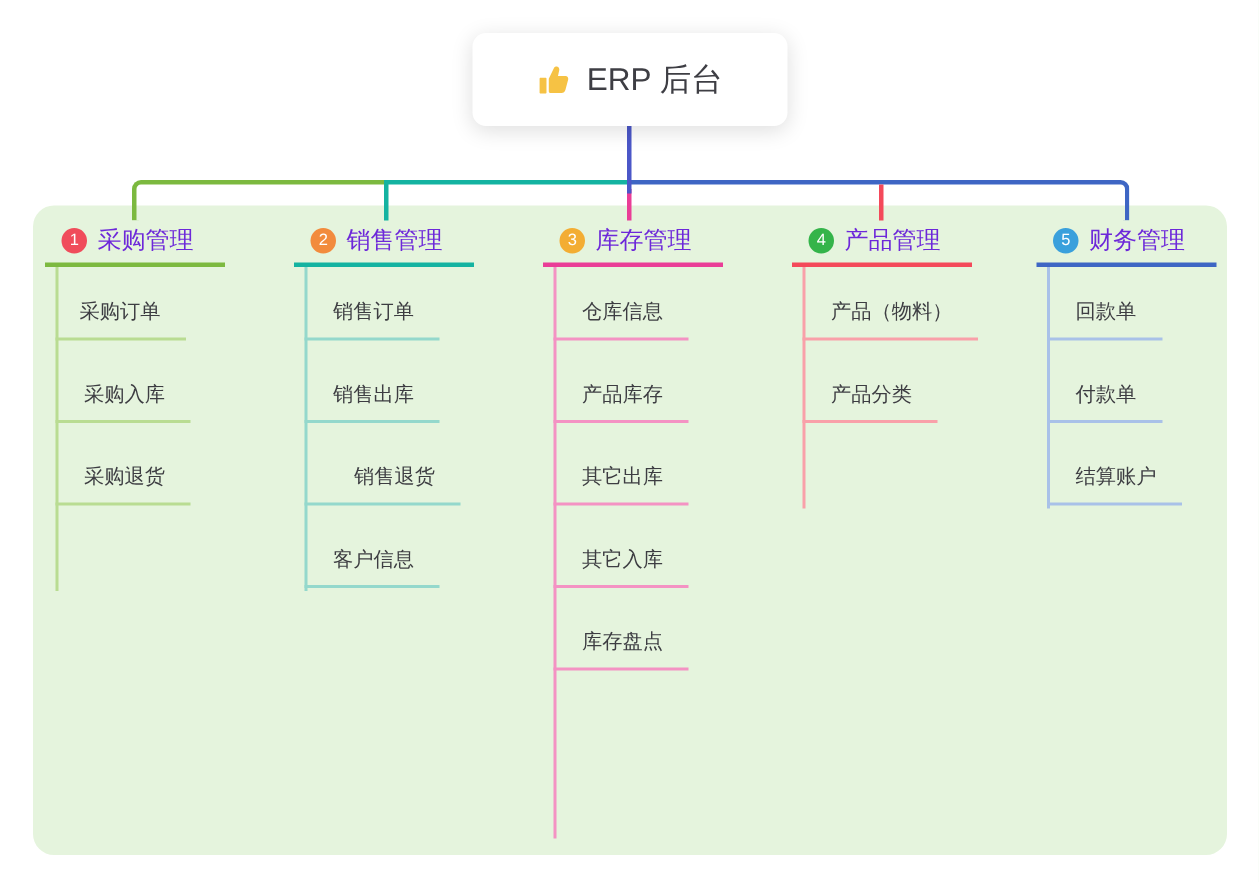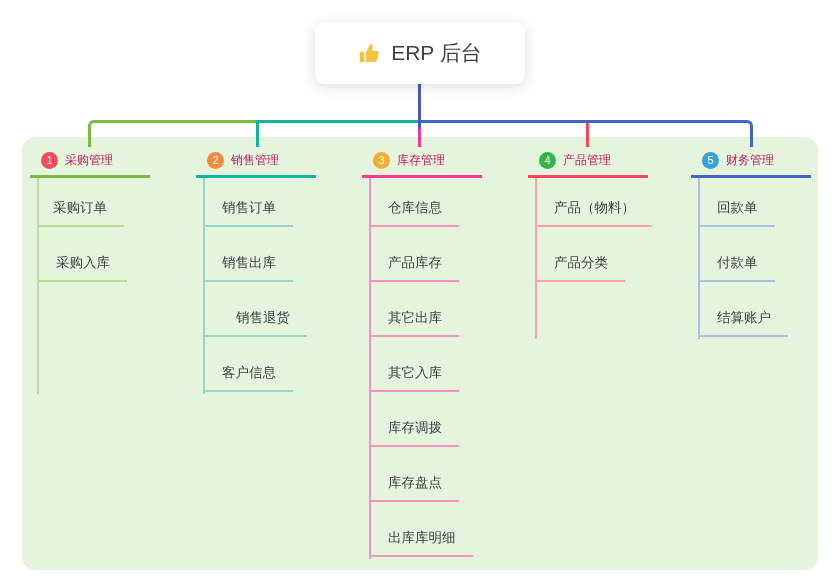--- a/index.html
+++ b/index.html
@@ -11,21 +11,21 @@
          border-radius:9px;box-shadow:0 3px 14px rgba(0,0,0,.13);display:flex;align-items:center;
          justify-content:center;gap:10px;font-size:21px;color:#3e3e44;font-weight:500;z-index:3;}
   #root-card svg{display:block;}
   .line{position:absolute;z-index:1;}
   .lshape{box-sizing:border-box;background:transparent;}
   .branch{position:absolute;top:146px;width:170px;z-index:2;}
   .branch-header{width:120px;height:32px;display:flex;align-items:center;padding-left:11px;
          box-sizing:border-box;border-bottom:3px solid #000;cursor:default;}
   .badge{width:17px;height:17px;border-radius:50%;color:#fff;font-size:11px;line-height:17px;
          display:flex;align-items:center;justify-content:center;margin-right:7px;flex:0 0 auto;}
-  .branch-label{font-size:12px;color:#be185d;white-space:nowrap;}
+  .branch-label{font-size:16px;color:#6d28d9;white-space:nowrap;}
   .vline{position:absolute;left:7px;top:32px;width:2px;}
   .kids{margin-top:-6px;}
   .kid{height:55px;display:flex;align-items:flex-end;}
   .kid-label{display:inline-block;margin-left:7px;padding:0 17px 8px 19px;border-bottom:2px solid #000;
          font-size:13.5px;color:#3d3d42;white-space:nowrap;}
 </style>
 </head>
 <body>
 
 <div id="stage">
@@ -53,20 +53,23 @@
         <span class="badge" style="background: rgb(240, 76, 91);">1</span>
         <span class="branch-label">采购管理</span>
       </div>
       <div class="vline" style="background: rgb(185, 220, 146); height: 216px;"></div>
       <div class="kids">
         <div class="kid">
           <span class="kid-label" style="border-bottom-color: rgb(185, 220, 146); padding-left: 16px;">采购订单</span>
         </div>
         <div class="kid">
           <span class="kid-label" style="border-bottom-color: rgb(185, 220, 146);">采购入库</span>
+        </div>
+        <div class="kid">
+          <span class="kid-label" style="border-bottom-color: rgb(185, 220, 146);">采购退货</span>
         </div>
       </div>
     </div>
     <div class="branch" style="left: 196px;">
       <div class="branch-header" style="border-bottom-color: rgb(20, 179, 161);">
         <span class="badge" style="background: rgb(242, 139, 61);">2</span>
         <span class="branch-label">销售管理</span>
       </div>
       <div class="vline" style="background: rgb(148, 216, 204); height: 216px;"></div>
       <div class="kids">
@@ -97,27 +100,21 @@
         <div class="kid">
           <span class="kid-label" style="border-bottom-color: rgb(244, 146, 195);">产品库存</span>
         </div>
         <div class="kid">
           <span class="kid-label" style="border-bottom-color: rgb(244, 146, 195);">其它出库</span>
         </div>
         <div class="kid">
           <span class="kid-label" style="border-bottom-color: rgb(244, 146, 195);">其它入库</span>
         </div>
         <div class="kid">
-          <span class="kid-label" style="border-bottom-color: rgb(244, 146, 195);">库存调拨</span>
-        </div>
-        <div class="kid">
           <span class="kid-label" style="border-bottom-color: rgb(244, 146, 195);">库存盘点</span>
-        </div>
-        <div class="kid">
-          <span class="kid-label" style="border-bottom-color: rgb(244, 146, 195);">出库库明细</span>
         </div>
       </div>
     </div>
     <div class="branch" style="left: 528px;">
       <div class="branch-header" style="border-bottom-color: rgb(244, 73, 90);">
         <span class="badge" style="background: rgb(52, 180, 74);">4</span>
         <span class="branch-label">产品管理</span>
       </div>
       <div class="vline" style="background: rgb(249, 160, 169); height: 161px;"></div>
       <div class="kids">

